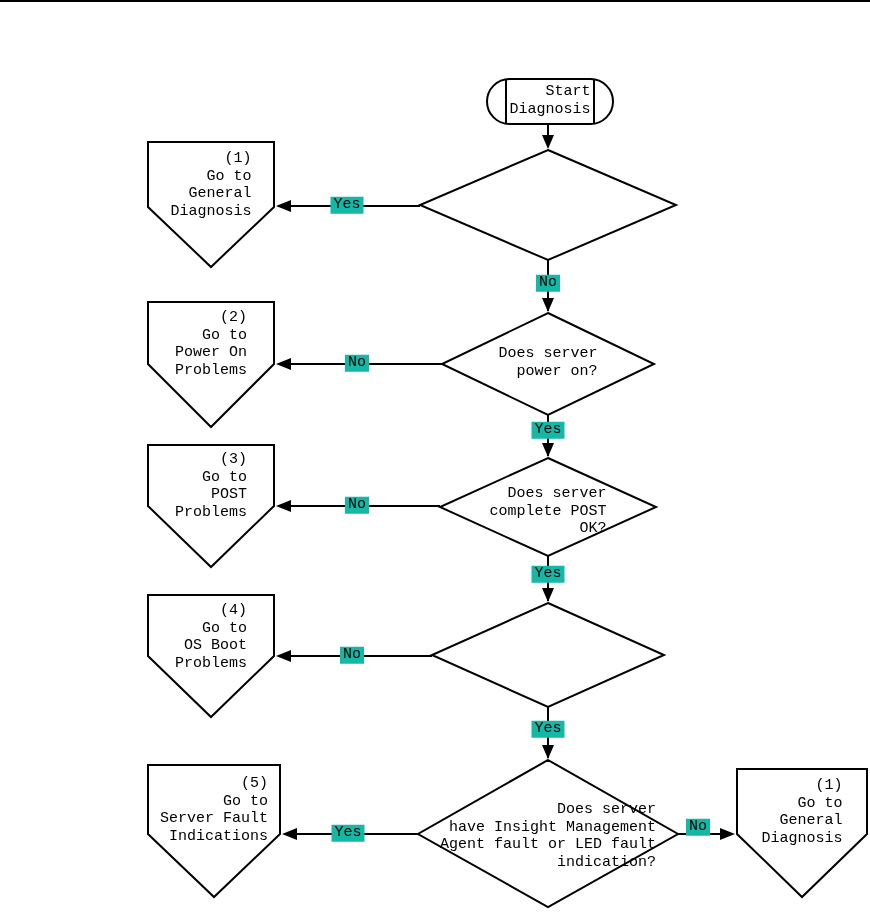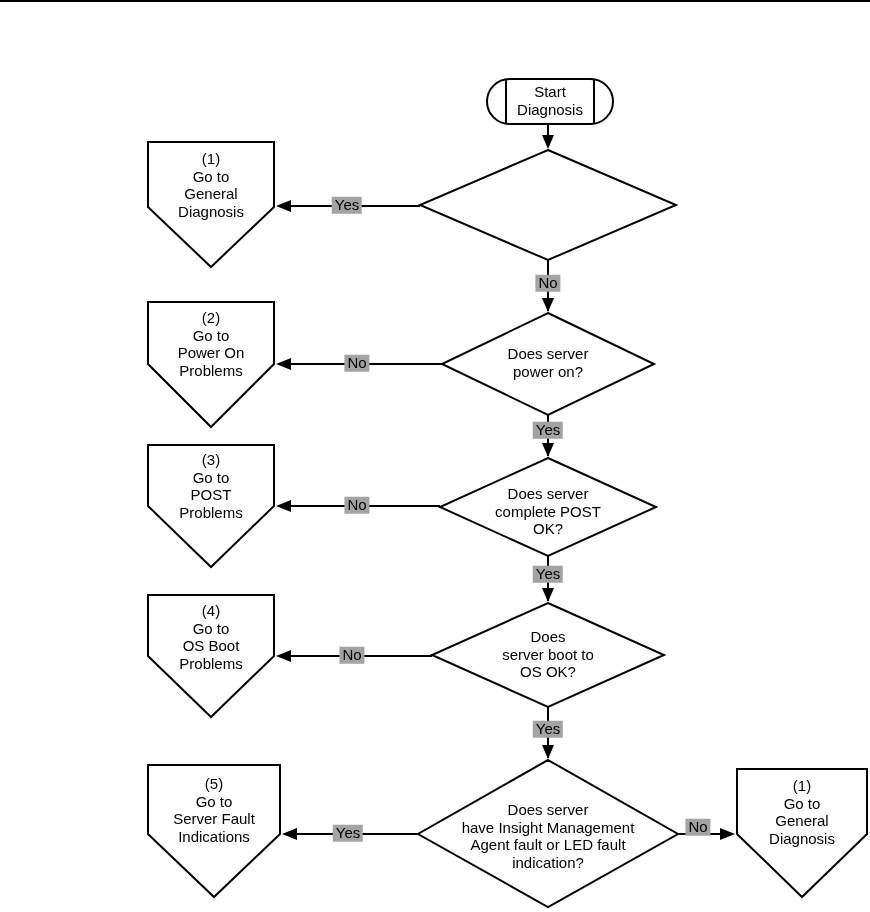--- a/index.html
+++ b/index.html
@@ -27,25 +27,26 @@
     position: absolute;
     left: 0;
     top: 0;
   }
   .lbl {
     position: absolute;
     transform: translate(-50%, -50%);
     font-size: 15px;
     line-height: 1.18;
     color: #000000;
-    text-align: center;
+    text-align: right;
     white-space: pre-line;
+    font-family: Liberation Mono, monospace;
   }
   .edge {
-    background: #a3a3a3;
+    background: #14b8a6;
     padding: 0 3px;
     line-height: 1.1;
   }
 </style>
 </head>
 <body>
 
 <div class="canvas">
 
   <div class="top-rule"></div>
@@ -103,23 +104,20 @@
   </svg>
 
   <div class="lbl" style="left:550px; top:101px;">Start
 Diagnosis</div>
 
   <div class="lbl" style="left:548px; top:363px;">Does server
 power on?</div>
   <div class="lbl" style="left:548px; top:512px;">Does server
 complete POST
 OK?</div>
-  <div class="lbl" style="left:548px; top:655px;">Does
-server boot to
-OS OK?</div>
   <div class="lbl" style="left:548px; top:836px;">Does server
 have Insight Management
 Agent fault or LED fault
 indication?</div>
 
   <div class="lbl" style="left:211px; top:185px;">(1)
 Go to
 General
 Diagnosis</div>
   <div class="lbl" style="left:211px; top:344px;">(2)

